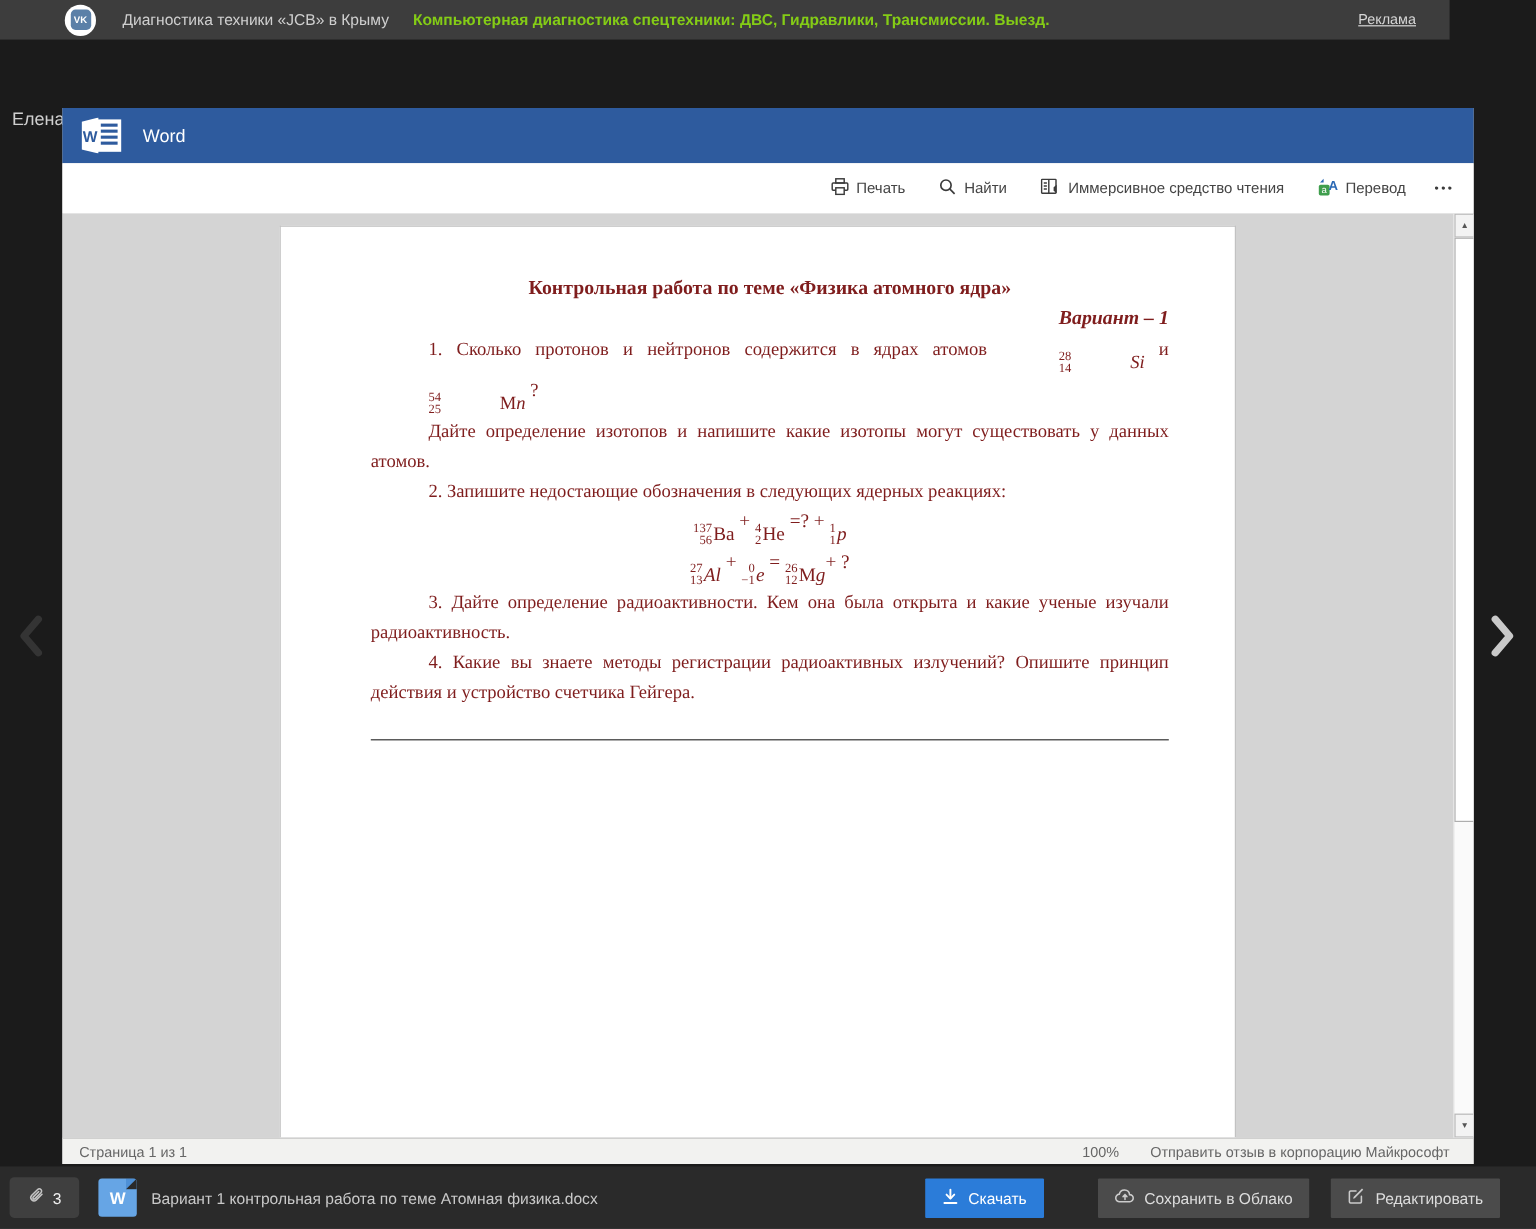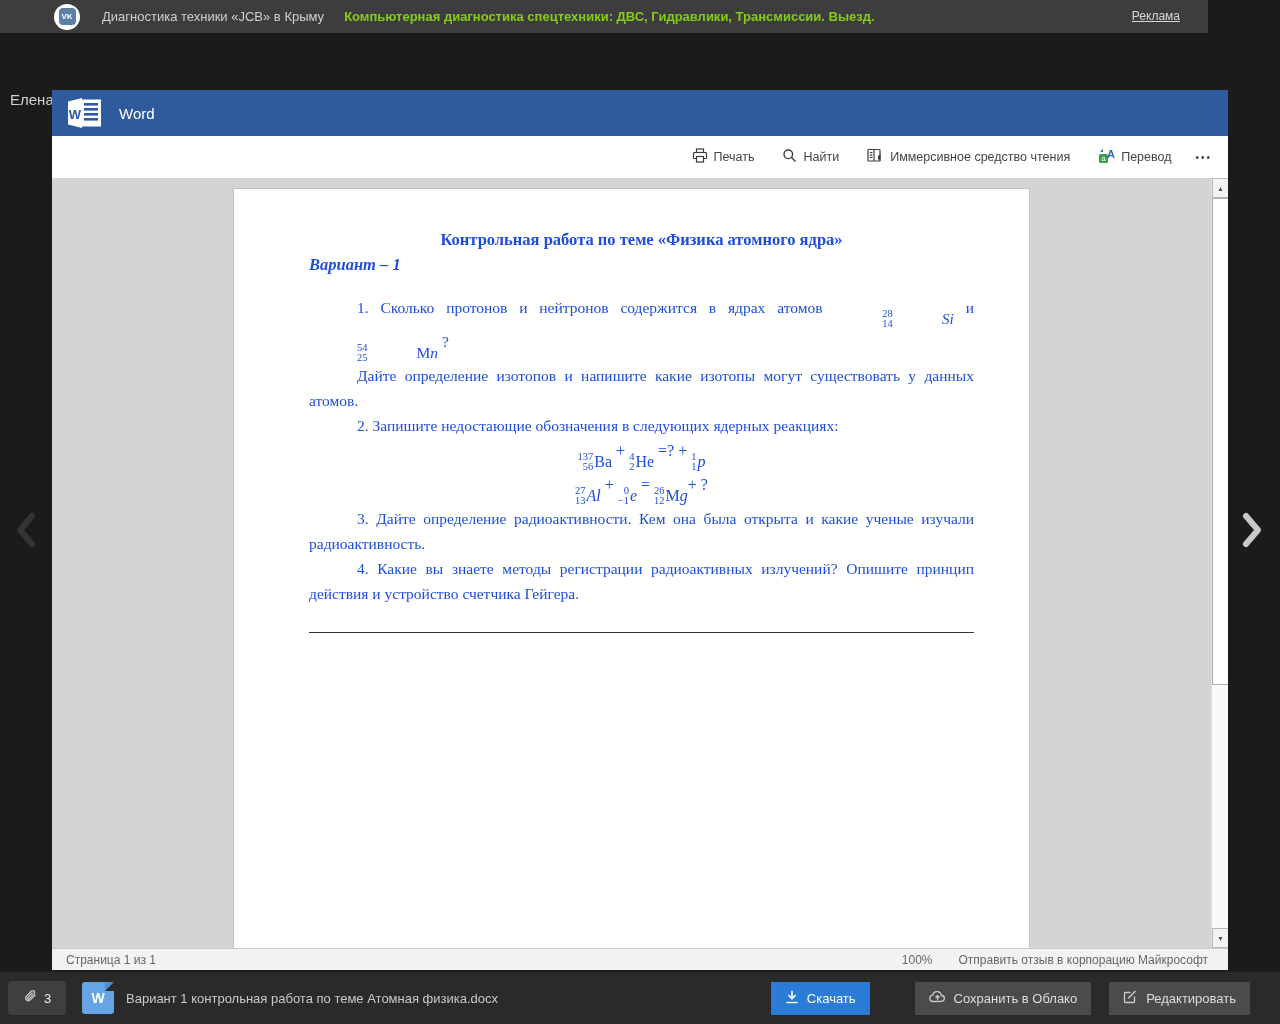--- a/index.html
+++ b/index.html
@@ -31,25 +31,25 @@
 
   .word-toolbar { height:42px; background:#fff; display:flex; align-items:center;
     justify-content:flex-end; padding-right:16px; flex:0 0 auto; }
   .tb-item { display:flex; align-items:center; gap:6px; margin-left:28px;
     color:#444; font-size:12.5px; cursor:pointer; white-space:nowrap; }
   .tb-more { margin-left:24px; color:#3b3b3b; font-size:10px; letter-spacing:2px; cursor:pointer; }
 
   .doc-area { position:relative; flex:1 1 auto; background:#d4d4d4; overflow:hidden; }
   .page { position:absolute; left:181px; top:10px; width:797px; bottom:0;
     background:#fff; border:1px solid #c2c2c2; border-bottom:none;
-    font-family:"Liberation Serif", serif; color:#1d4ed8; }
+    font-family:"Liberation Serif", serif; color:#7f1d1d; }
   .page-inner { padding:38px 55px 0 75px; }
   .doc-title { font-size:16.5px; font-weight:bold; text-align:center; line-height:25px; }
-  .doc-variant { font-size:16.5px; font-weight:bold; font-style:italic; text-align:left;
-    line-height:25px; margin-bottom:18px; }
+  .doc-variant { font-size:16.5px; font-weight:bold; font-style:italic; text-align:right;
+    line-height:25px; margin-bottom:2px; }
   .para { font-size:15.5px; line-height:25px; text-align:justify; text-indent:48px; }
   .reaction { font-size:16px; line-height:26px; text-align:center; }
   .doc-rule { border:none; border-top:1px solid #333; margin-top:26px; }
 
   .nuc { display:inline-flex; align-items:center; vertical-align:-4px; }
   .nuc-scripts { display:inline-flex; flex-direction:column; align-items:flex-end;
     font-size:10.5px; line-height:10px; margin-right:1px; }
   .nuc-sym { font-size:inherit; line-height:normal; }
 
   

